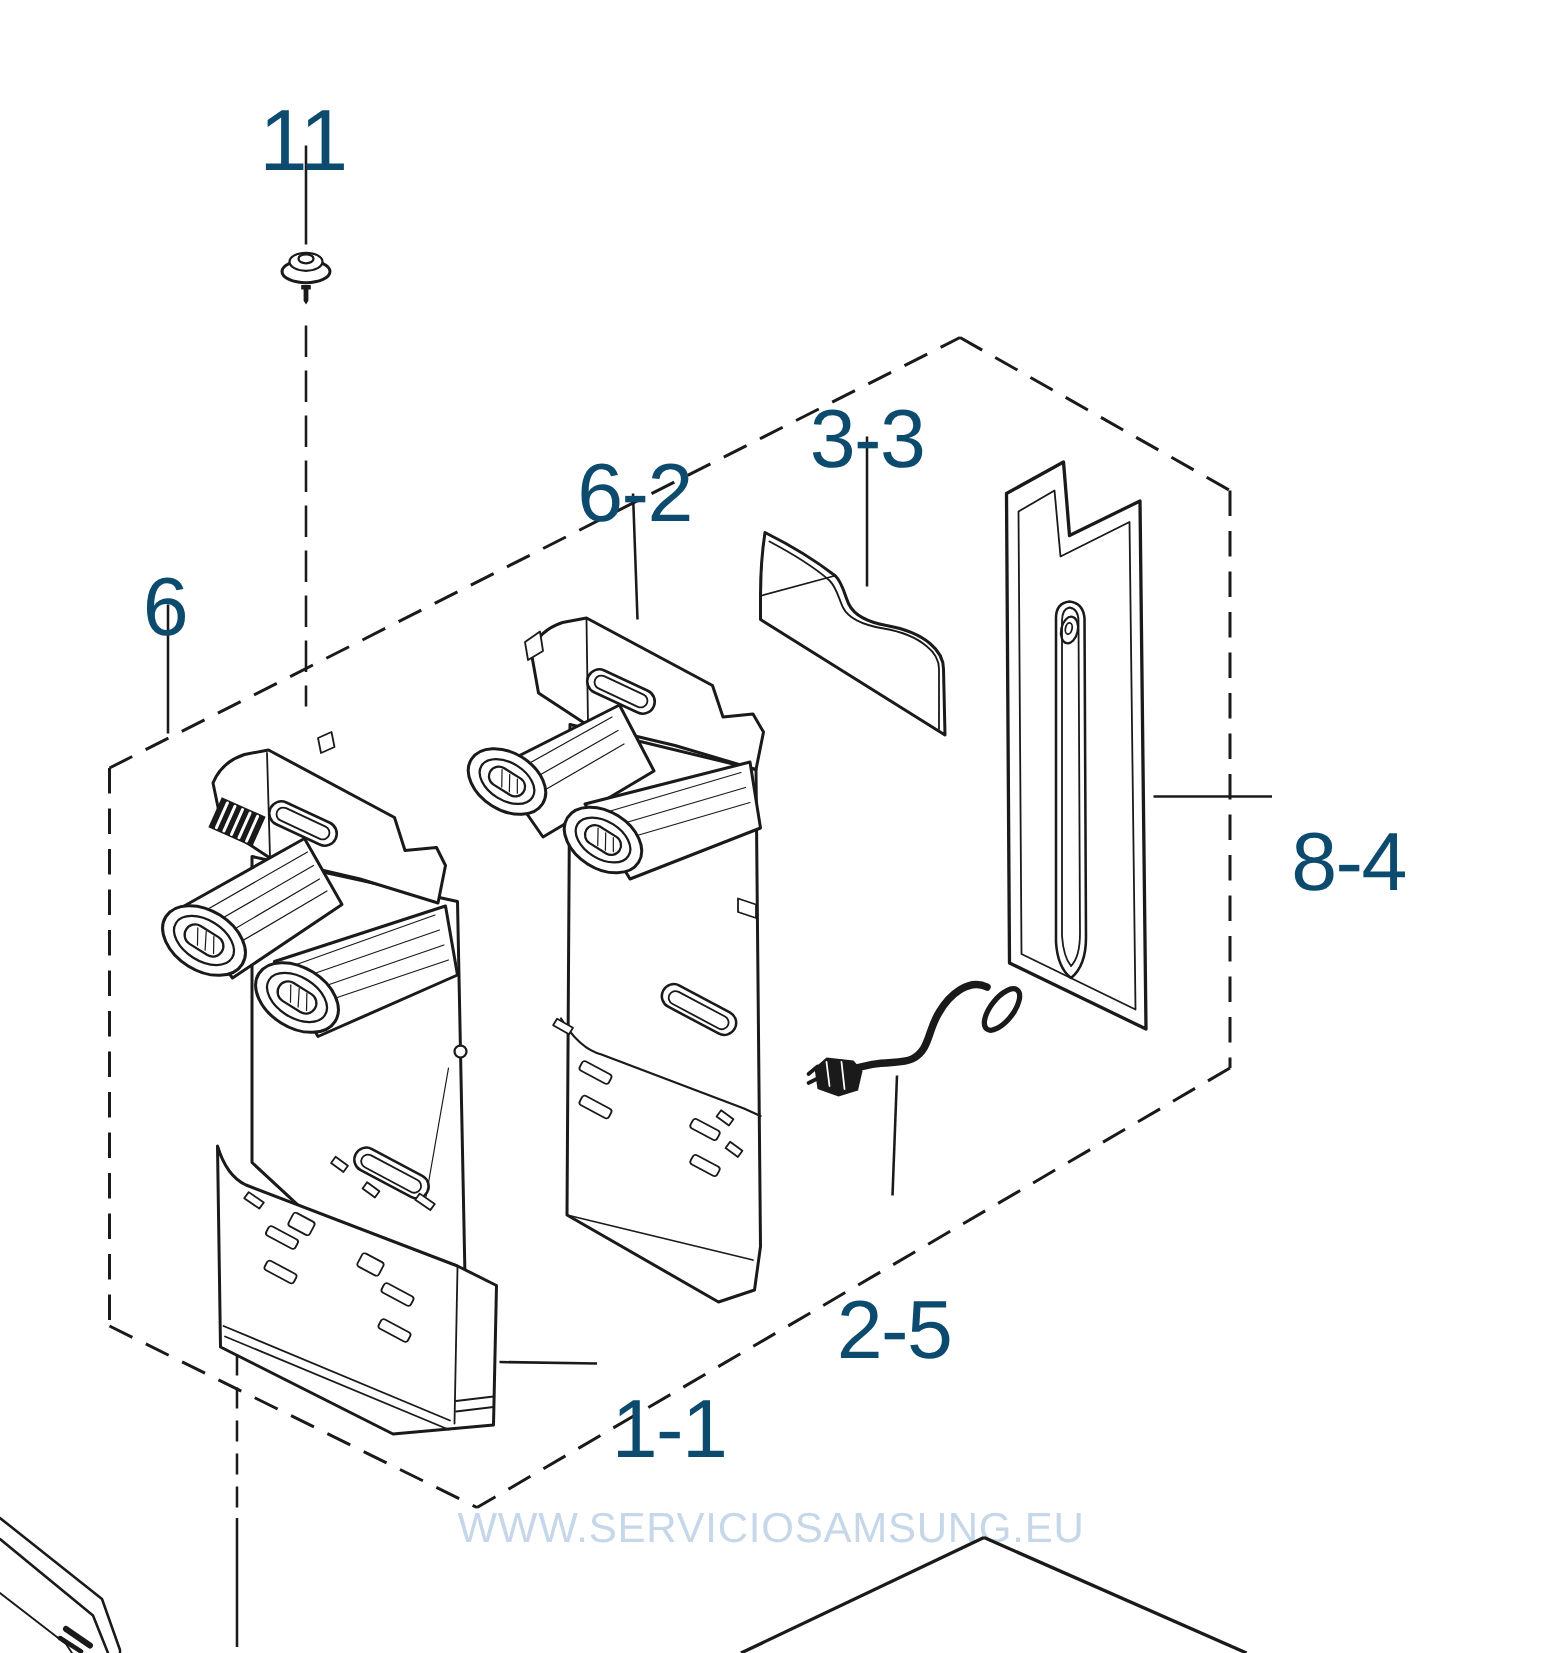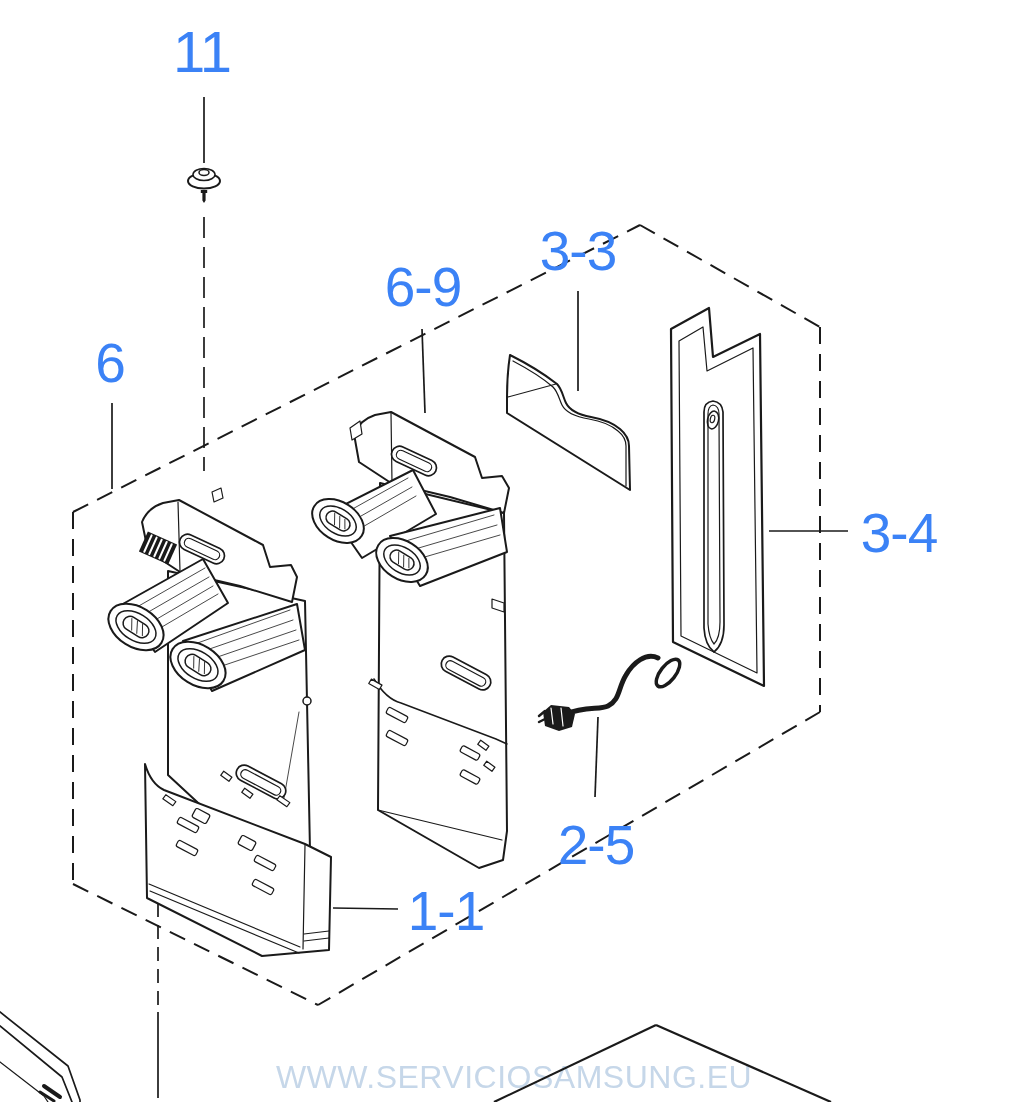--- a/index.html
+++ b/index.html
@@ -3,27 +3,27 @@
 <meta charset="utf-8">
 <style>
   html,body{margin:0;padding:0;background:#fff;}
   #stage{
     position:relative;width:1029px;height:1102px;background:#ffffff;overflow:hidden;
     font-family:"Liberation Sans","DejaVu Sans",sans-serif;
   }
   #stage svg{position:absolute;left:0;top:0;z-index:2;}
   .part-label{
     position:absolute;transform:translate(-50%,-50%);
-    color:#3b82f6;font-size:55px;font-weight:400;letter-spacing:-1px;
-    white-space:nowrap;z-index:3;line-height:1;
+    color:#0c4a6e;font-size:55px;font-weight:400;letter-spacing:-1px;
+    white-space:nowrap;z-index:3;line-height:1;margin-top:42px;
   }
   .part-label.big{font-size:58px;}
   #watermark{
-    position:absolute;left:514px;top:1077px;transform:translate(-50%,-50%);
-    font-size:32px;letter-spacing:0.5px;color:#c6d7e9;z-index:1;white-space:nowrap;
+    position:absolute;left:514px;top:1019px;transform:translate(-50%,-50%);
+    font-size:28px;letter-spacing:0.5px;color:#c6d7e9;z-index:1;white-space:nowrap;
   }
   
   .s2{stroke:#1a1a1a;stroke-width:2;fill:none;}
   .s22{stroke:#1a1a1a;stroke-width:2.2;fill:none;}
   .s17{stroke:#1a1a1a;stroke-width:1.7;fill:none;}
   .s15{stroke:#1a1a1a;stroke-width:1.5;fill:none;}
   .s12{stroke:#1a1a1a;stroke-width:1.2;fill:none;}
   .s08{stroke:#1a1a1a;stroke-width:0.8;fill:none;}
   .fw{fill:#ffffff;}
   .fd{fill:#1a1a1a;}
@@ -34,23 +34,23 @@
 </style>
 </head>
 <body>
 
 <div id="stage">
 
   <div id="watermark">WWW.SERVICIOSAMSUNG.EU</div>
 
   <div class="part-label big" style="left:202px;top:52px">11</div>
   <div class="part-label" style="left:110px;top:363px">6</div>
-  <div class="part-label" style="left:423px;top:287px">6-9</div>
+  <div class="part-label" style="left:423px;top:287px">6-2</div>
   <div class="part-label" style="left:578px;top:251px">3-3</div>
-  <div class="part-label" style="left:899px;top:533px">3-4</div>
+  <div class="part-label" style="left:899px;top:533px">8-4</div>
   <div class="part-label" style="left:596px;top:845px">2-5</div>
   <div class="part-label" style="left:446px;top:911px">1-1</div>
 
   <svg width="1029" height="1102" viewBox="0 0 1029 1102">
 
     <g class="s2 dashA">
       <path d="M73,512 L640,225"></path>
       <path d="M640,225 L820,327"></path>
       <path d="M820,327 L820,712"></path>
       <path d="M820,712 L318,1005"></path>

